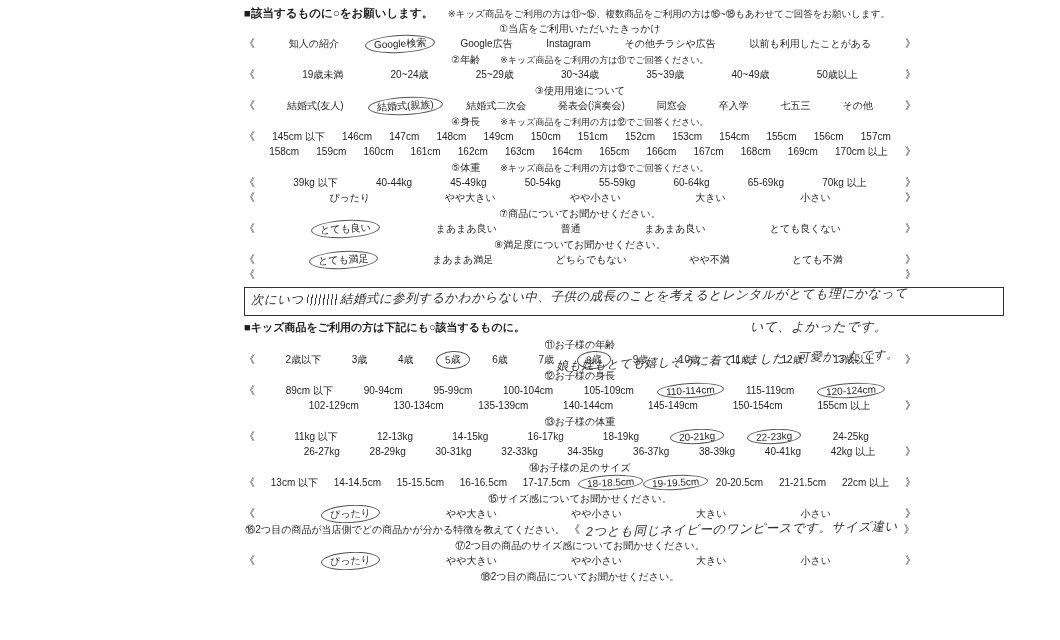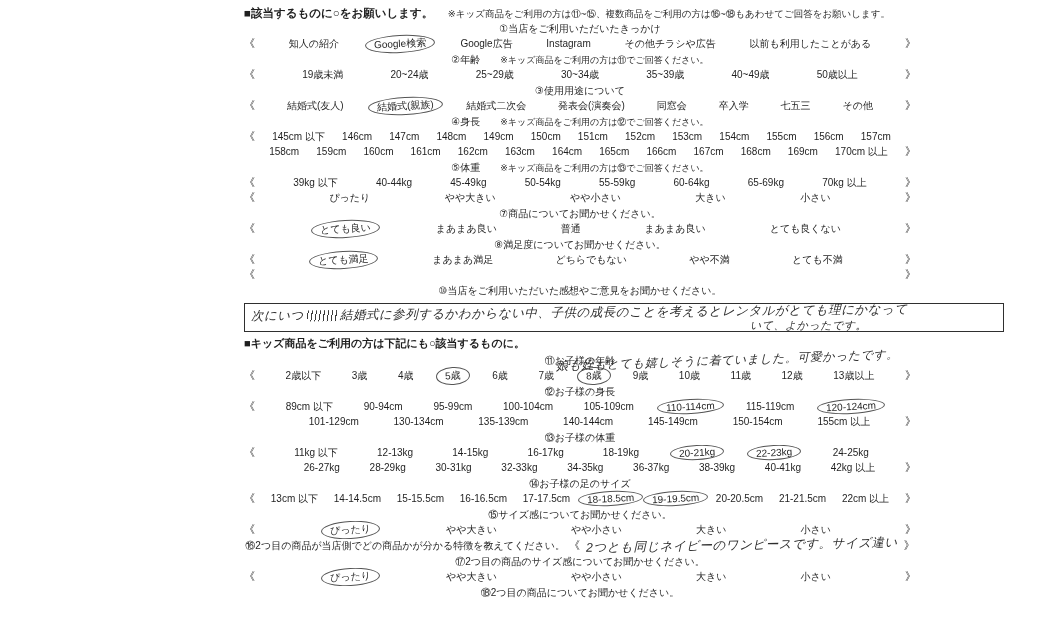--- a/index.html
+++ b/index.html
@@ -13,21 +13,21 @@
   .q-label{font-size:10px;height:15px;line-height:15px;margin-top:1px;white-space:nowrap;text-align:center;}
   .note{font-size:9px;margin-left:20px;color:#2a2a2a;}
   .opt-row{display:flex;justify-content:space-between;align-items:center;height:15px;font-size:10px;white-space:nowrap;}
   .opt-row.ind{padding-left:22px;}
   .bracket{font-size:11px;min-width:8px;}
   .circled{border:1.3px solid #555;border-radius:50%;padding:1px 8px;margin:-1px -8px;
            transform:rotate(-3deg);display:inline-block;}
   .comment-box{position:relative;width:758px;height:27px;border:1.5px solid #2f2f2f;margin-top:5px;}
   .hand{font-style:italic;color:#2e2e2e;letter-spacing:0.5px;}
   .box-line1{position:absolute;left:6px;top:4px;font-size:12.5px;white-space:nowrap;transform:rotate(-0.6deg);transform-origin:left;}
-  .box-line2{position:absolute;left:505px;top:14px;font-size:11px;white-space:nowrap;background:transparent;}
+  .box-line2{position:absolute;left:505px;top:30px;font-size:13px;white-space:nowrap;background:transparent;}
   .scribble{display:inline-block;width:30px;height:11px;margin:0 3px;vertical-align:middle;
             background:repeating-linear-gradient(100deg,transparent 0 1px,#3a3a3a 1px 2px,transparent 2px 4px);}
   .overlay-note{position:absolute;left:556px;top:352px;font-size:12px;transform:rotate(-2deg);white-space:nowrap;}
   .inline-hand{font-size:12.5px;margin:0 6px;transform:rotate(-1deg);display:inline-block;}
 </style>
 </head>
 <body>
 
 <div class="page">
   <div class="sheet" id="form-root">
@@ -145,21 +145,20 @@
         <span class="opt">まあまあ満足</span>
         <span class="opt">どちらでもない</span>
         <span class="opt">やや不満</span>
         <span class="opt">とても不満</span>
         <span class="bracket">》</span>
       </div>
       <div class="opt-row">
         <span class="bracket">《</span>
         <span class="bracket">》</span>
       </div>
-      <div class="q-label"><span>⑩当店をご利用いただいた感想やご意見をお聞かせください。</span></div>
       <div class="comment-box">
         <div class="hand box-line1"><span>次にいつ</span><span class="scribble"></span><span>結婚式に参列するかわからない中、子供の成長のことを考えるとレンタルがとても理にかなって</span></div>
         <div class="hand box-line2">いて、よかったです。</div>
       </div>
       <div class="section-title">■キッズ商品をご利用の方は下記にも○該当するものに。</div>
       <div class="q-label"><span>⑪お子様の年齢</span></div>
       <div class="opt-row">
         <span class="bracket">《</span>
         <span class="opt">2歳以下</span>
         <span class="opt">3歳</span>
@@ -183,21 +182,21 @@
         <span class="opt">95-99cm</span>
         <span class="opt">100-104cm</span>
         <span class="opt">105-109cm</span>
         <span class="opt circled">110-114cm</span>
         <span class="opt">115-119cm</span>
         <span class="opt circled">120-124cm</span>
         <span class="bracket">&nbsp;</span>
       </div>
       <div class="opt-row ind">
         <span class="bracket">&nbsp;</span>
-        <span class="opt">101-129cm</span>
+        <span class="opt">102-129cm</span>
         <span class="opt">130-134cm</span>
         <span class="opt">135-139cm</span>
         <span class="opt">140-144cm</span>
         <span class="opt">145-149cm</span>
         <span class="opt">150-154cm</span>
         <span class="opt">155cm 以上</span>
         <span class="bracket">》</span>
       </div>
       <div class="q-label"><span>⑬お子様の体重</span></div>
       <div class="opt-row">

